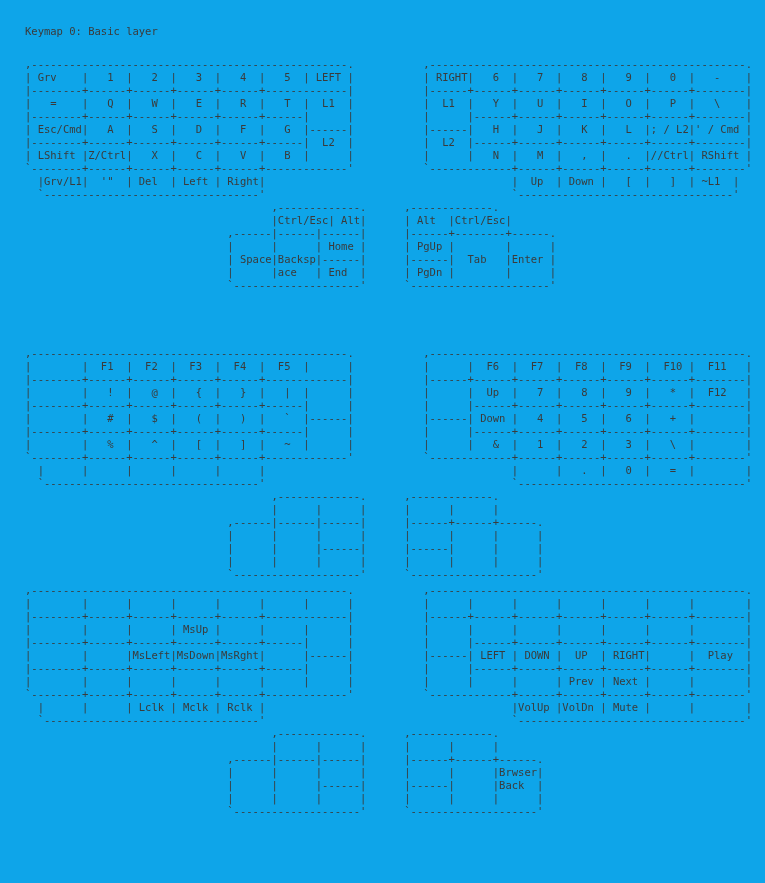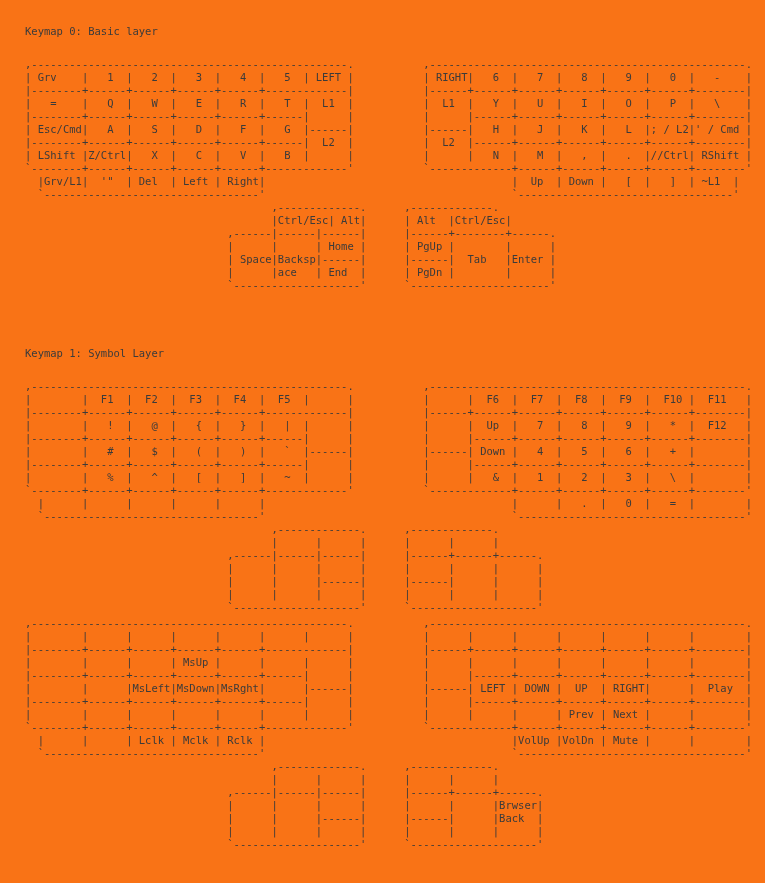--- a/index.html
+++ b/index.html
@@ -5,21 +5,21 @@
   html, body {
     margin: 0;
     padding: 0;
     background: #ffffff;
   }
   .doc {
     box-sizing: border-box;
     width: 765px;
     height: 883px;
     padding: 25px 0 0 25px;
-    background: #f97316;
+    background: #0ea5e9;
     color: #3b3b3b;
     font-family: "DejaVu Sans Mono", "Liberation Mono", monospace;
     overflow: hidden;
   }
   .keymap-title {
     font-size: 10.5px;
     line-height: 13px;
     white-space: pre;
     margin: 0 0 20px 0;
     font-weight: normal;
@@ -56,21 +56,20 @@
                                        ,-------------.      ,-------------.
                                        |Ctrl/Esc| Alt|      | Alt  |Ctrl/Esc|
                                 ,------|------|------|      |------+--------+------.
                                 |      |      | Home |      | PgUp |        |      |
                                 | Space|Backsp|------|      |------|  Tab   |Enter |
                                 |      |ace   | End  |      | PgDn |        |      |
                                 `--------------------'      `----------------------'</pre>
   </section>
 
   <section class="keymap-section section-1">
-    <div class="keymap-title">Keymap 1: Symbol Layer</div>
     <pre class="keymap-art">,--------------------------------------------------.           ,--------------------------------------------------.
 |        |  F1  |  F2  |  F3  |  F4  |  F5  |      |           |      |  F6  |  F7  |  F8  |  F9  |  F10 |  F11   |
 |--------+------+------+------+------+-------------|           |------+------+------+------+------+------+--------|
 |        |   !  |   @  |   {  |   }  |   |  |      |           |      |  Up  |   7  |   8  |   9  |   *  |  F12   |
 |--------+------+------+------+------+------|      |           |      |------+------+------+------+------+--------|
 |        |   #  |   $  |   (  |   )  |   `  |------|           |------| Down |   4  |   5  |   6  |   +  |        |
 |--------+------+------+------+------+------|      |           |      |------+------+------+------+------+--------|
 |        |   %  |   ^  |   [  |   ]  |   ~  |      |           |      |   &amp;  |   1  |   2  |   3  |   \  |        |
 `--------+------+------+------+------+-------------'           `-------------+------+------+------+------+--------'
   |      |      |      |      |      |                                       |      |   .  |   0  |   =  |        |

